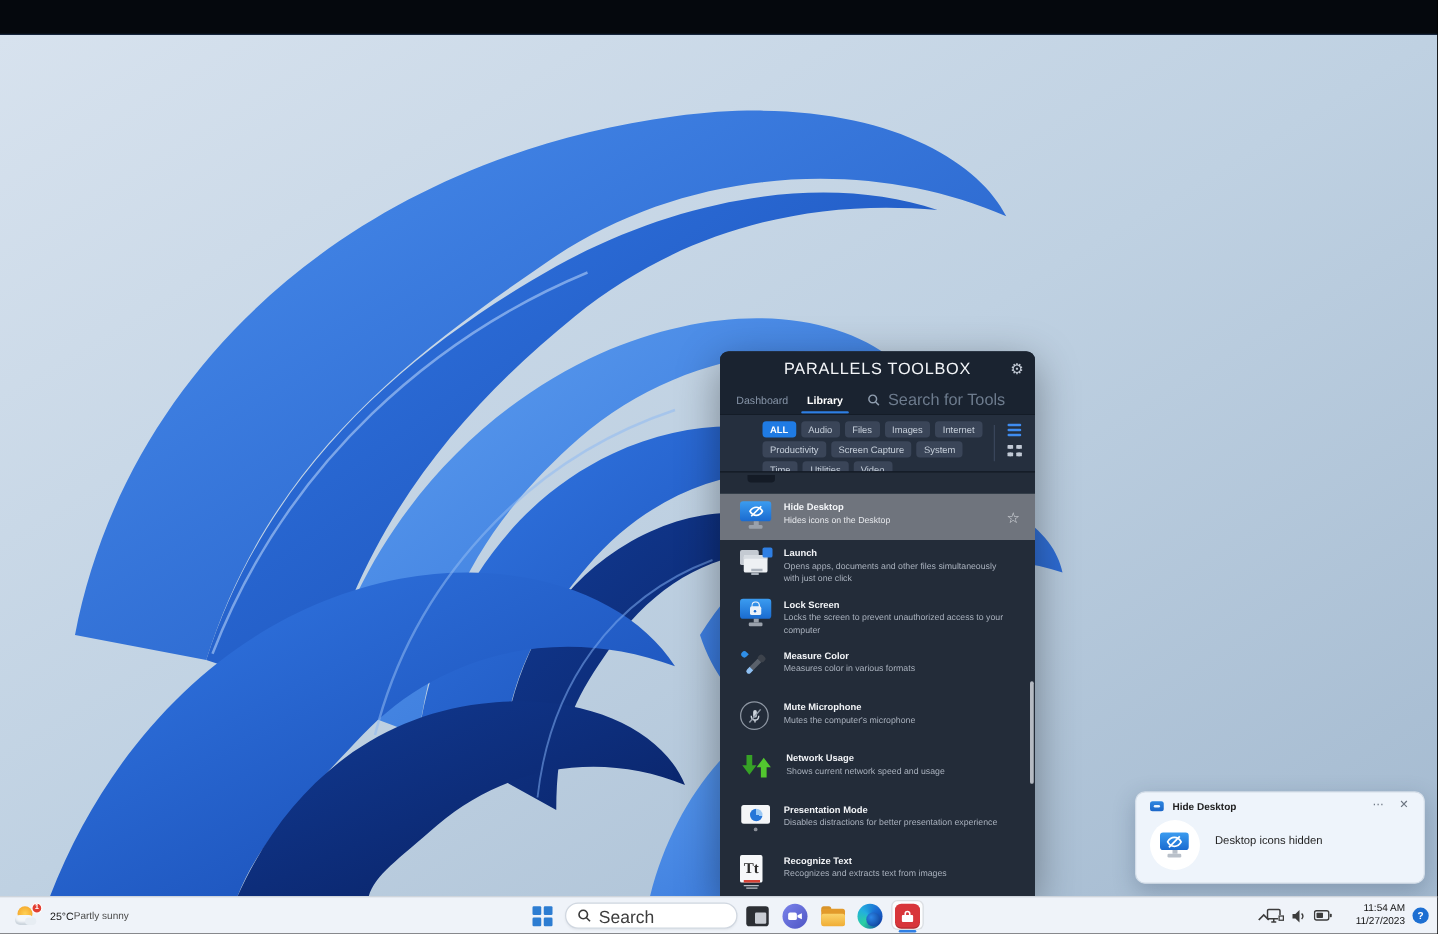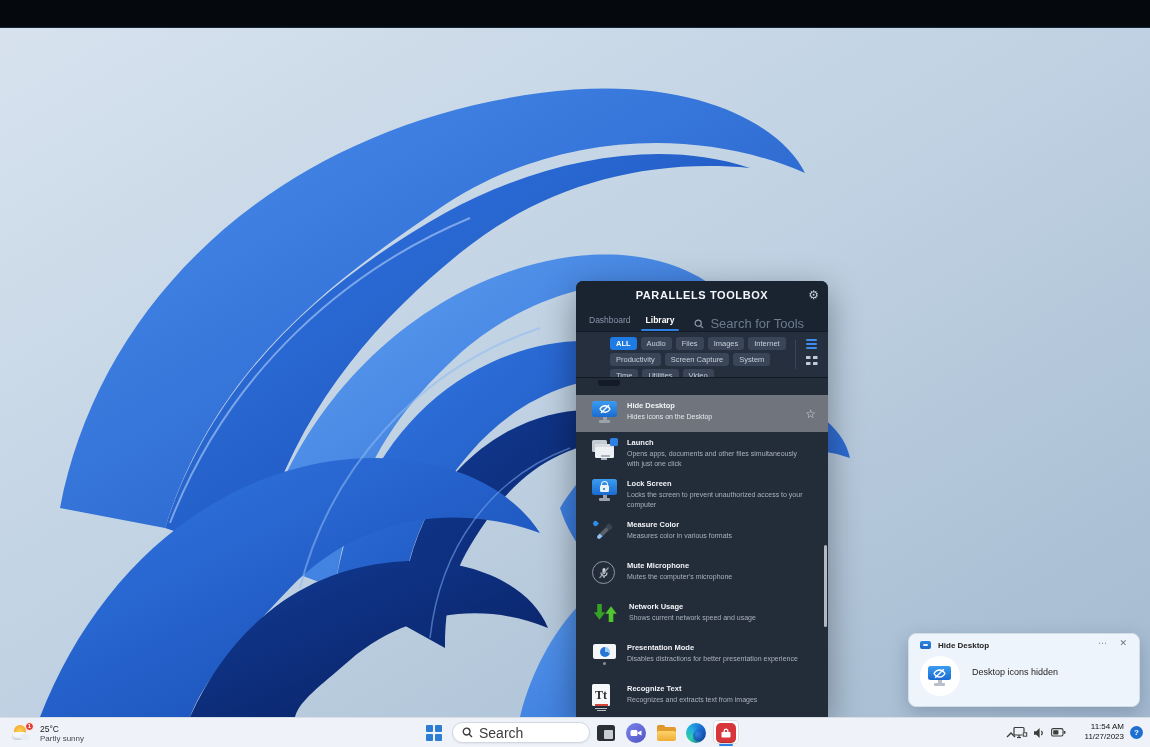--- a/index.html
+++ b/index.html
@@ -14,25 +14,25 @@
   
   .desktop { position:absolute; left:0; top:28px; width:1150px; height:689px; z-index:0; }
   .desktop svg { display:block; width:100%; height:100%; }
 
   
   .ptb { position:absolute; left:576px; top:281px; width:252px; height:436px;
     border-radius:7px 7px 0 0; overflow:hidden; z-index:2;
     background:var(--window-bg,#232c39); box-shadow:0 10px 34px rgba(0,0,0,.38); }
   .ptb-header { position:relative; height:27px; background:var(--window-header-bg,#1a2330);
     display:flex; align-items:center; justify-content:center; }
-  .ptb-title { color:#f4f6f9; font-size:11px; font-weight:bold; letter-spacing:.6px; }
+  .ptb-title { color:#f4f6f9; font-size:13px; font-weight:normal; letter-spacing:.6px; }
   .ptb-gear { position:absolute; right:9px; top:50%; transform:translateY(-50%);
     color:#c3cbd6; font-size:12px; line-height:12px; cursor:default; }
   .ptb-tabs { position:relative; height:23px; background:var(--window-header-bg,#1a2330);
-    display:flex; align-items:flex-end; padding-left:13px; }
+    display:flex; align-items:center; padding-left:13px; }
   .tab { position:relative; height:100%; display:flex; align-items:center; margin-right:15px; }
   .tab span { font-size:8.5px; color:#8795a8; }
   .tab.active span { color:#fff; font-weight:bold; }
   .tab-underline { position:absolute; left:-5px; right:-5px; bottom:0; height:2px;
     background:var(--accent-blue,#2e7fe4); border-radius:1px; }
   .ptb-search { display:flex; align-items:center; margin-left:5px; }
   .ptb-search svg { margin-right:6px; }
   .ptb-search span { font-size:13px; color:#6d7b8d; }
 
   .ptb-filters { position:relative; height:46px; background:#252f3e;
@@ -140,21 +140,21 @@
   .weather-ic { position:relative; width:22px; height:20px; }
   .weather-sun { position:absolute; left:2px; top:2px; width:12px; height:12px;
     background:radial-gradient(#ffd257,#f29c1f); border-radius:50%; }
   .weather-cloud { position:absolute; left:0px; top:9px; width:15px; height:8px; background:#f4f7fa;
     border-radius:5px; box-shadow:inset 0 -2px 2px #c9d2db; }
   .weather-cloud2 { position:absolute; left:8px; top:11px; width:9px; height:6px; background:#e7edf3;
     border-radius:4px; }
   .weather-badge { position:absolute; right:0; top:-1px; width:9px; height:9px;
     background:var(--badge-red,#e23e32); border:1px solid #fff; border-radius:50%;
     color:#fff; font-size:6px; font-weight:bold; line-height:7px; text-align:center; }
-  .weather-text { display:flex; flex-direction:column; justify-content:center; }
+  .weather-text { display:flex; justify-content:center; }
   .weather-temp { font-size:8.5px; color:#1a1a1a; line-height:10px; }
   .weather-cond { font-size:8px; color:#4a4a4a; line-height:9px; }
   .start-btn { position:absolute; left:423px; top:5px; width:22px; height:20px;
     display:flex; align-items:center; justify-content:center; border-radius:4px; }
   .start-grid { display:grid; grid-template-columns:7.5px 7.5px; gap:1.5px; }
   .start-grid i { width:7.5px; height:7.5px; background:#2d7dd2; border-radius:1px; }
   .tb-search { position:absolute; left:452px; top:4px; width:138px; height:21px; background:#fff;
     border:1px solid #d0d7e0; border-radius:11px; display:flex; align-items:center; padding-left:9px; gap:6px;
     box-shadow:0 1px 2px rgba(0,0,0,.06); }
   .tb-search span { font-size:14px; color:#3c3c3c; }

